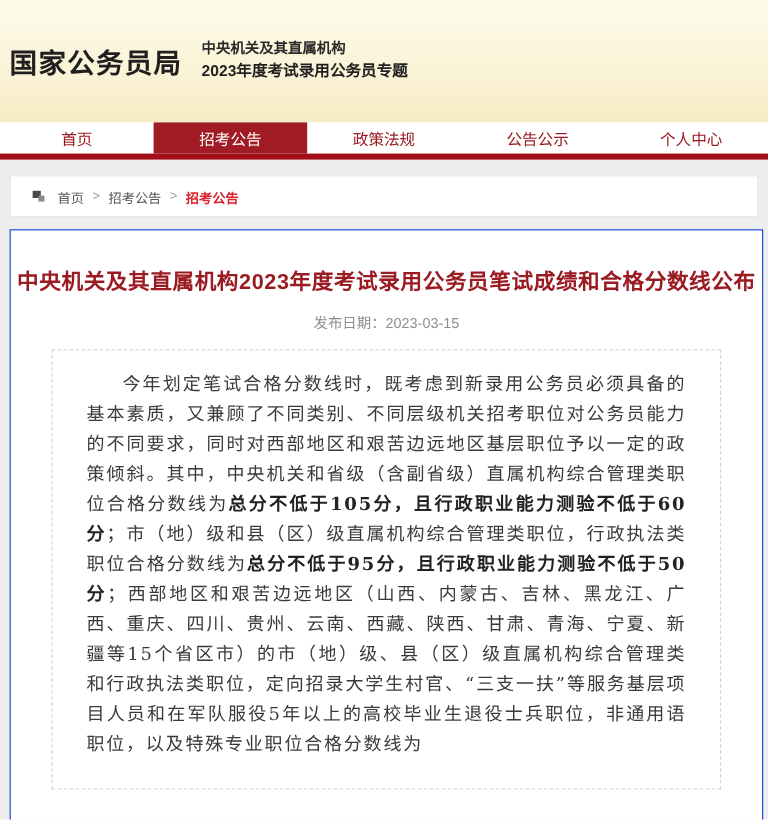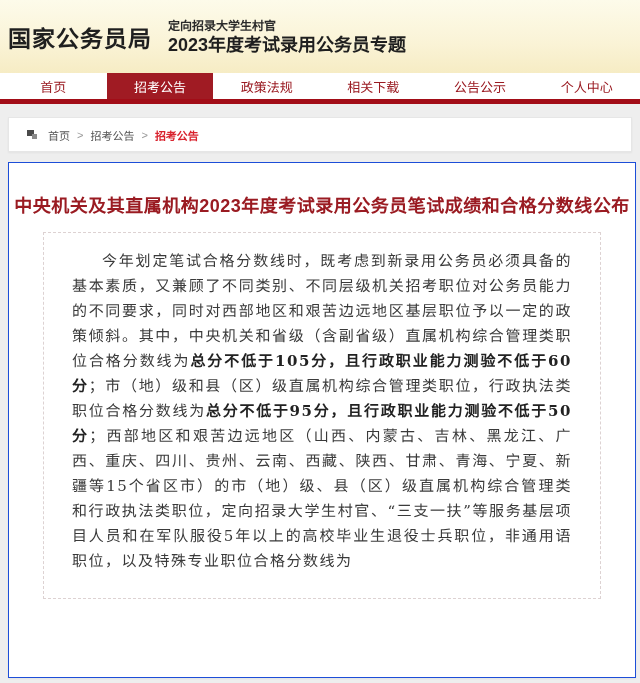--- a/index.html
+++ b/index.html
@@ -5,29 +5,29 @@
   * { margin:0; padding:0; box-sizing:border-box; }
   html,body { width:640px; height:683px; }
   body {
     font-family:"Liberation Sans", sans-serif;
     background:#eeeeee;
     overflow:hidden;
     color:#333;
   }
   
   .site-header {
-    height:73px;
+    height:102px;
     background:linear-gradient(180deg,#fdfbea 0%, #faf3d6 60%, #f6ecc4 100%);
     display:flex; align-items:center;
     padding-left:8px;
   }
   .site-name { font-size:23px; font-weight:bold; color:#1f1f1f; letter-spacing:1px; }
   .site-sub { margin-left:16px; display:flex; flex-direction:column; justify-content:center; }
   .site-sub-line1 { font-size:12px; color:#2a2a2a; font-weight:bold; line-height:16px; }
-  .site-sub-line2 { font-size:18px; color:#1f1f1f; font-weight:bold; line-height:22px; }
+  .site-sub-line2 { font-size:13px; color:#1f1f1f; font-weight:bold; line-height:22px; }
   
   .nav-wrap { background:#ffffff; }
   .nav-tabs { display:flex; height:26px; }
   .nav-tab {
     flex:1 1 0; display:flex; align-items:center; justify-content:center;
     font-size:13px; color:#9a1b22; cursor:pointer; text-decoration:none;
   }
   .nav-tab.active { background:#a01b23; color:#ffffff; }
   .nav-bar { height:5px; background:#a20d17; }
   
@@ -82,31 +82,30 @@
   .article-body p { text-indent:2em; margin-bottom:10px; }
   .article-body p:last-child { margin-bottom:0; }
   .seg-bold { font-weight:bold; color:#222; }
 </style>
 </head>
 <body>
 
 <div class="site-header">
   <div class="site-name">国家公务员局</div>
   <div class="site-sub">
-    <span class="site-sub-line1">定向招录大学生村官</span>
+    <span class="site-sub-line1">中央机关及其直属机构</span>
     <span class="site-sub-line2">2023年度考试录用公务员专题</span>
   </div>
 </div>
 
 <div class="nav-wrap">
   <div class="nav-tabs">
     <a class="nav-tab">首页</a>
     <a class="nav-tab active">招考公告</a>
     <a class="nav-tab">政策法规</a>
-    <a class="nav-tab">相关下载</a>
     <a class="nav-tab">公告公示</a>
     <a class="nav-tab">个人中心</a>
   </div>
   <div class="nav-bar"></div>
 </div>
 
 <div class="crumb-box">
   <span class="crumb-icon">
     <svg width="11" height="11" viewBox="0 0 11 11">
         <rect x="0" y="1" width="7" height="6" fill="#4a4a4a"></rect>
@@ -115,16 +114,19 @@
   </span>
   <a class="crumb-link">首页</a>
   <span class="crumb-sep">&gt;</span>
   <a class="crumb-link">招考公告</a>
   <span class="crumb-sep">&gt;</span>
   <a class="crumb-current">招考公告</a>
 </div>
 
 <div class="content-box">
   <div class="article-title">中央机关及其直属机构2023年度考试录用公务员笔试成绩和合格分数线公布</div>
+  <div class="article-date">
+    <span>发布日期：</span><span>2023-03-15</span>
+  </div>
   <div class="article-body">
     <p><span>今年划定笔试合格分数线时，既考虑到新录用公务员必须具备的基本素质，又兼顾了不同类别、不同层级机关招考职位对公务员能力的不同要求，同时对西部地区和艰苦边远地区基层职位予以一定的政策倾斜。其中，中央机关和省级（含副省级）直属机构综合管理类职位合格分数线为</span><span class="seg-bold">总分不低于105分，且行政职业能力测验不低于60分</span><span>；市（地）级和县（区）级直属机构综合管理类职位，行政执法类职位合格分数线为</span><span class="seg-bold">总分不低于95分，且行政职业能力测验不低于50分</span><span>；西部地区和艰苦边远地区（山西、内蒙古、吉林、黑龙江、广西、重庆、四川、贵州、云南、西藏、陕西、甘肃、青海、宁夏、新疆等15个省区市）的市（地）级、县（区）级直属机构综合管理类和行政执法类职位，定向招录大学生村官、“三支一扶”等服务基层项目人员和在军队服役5年以上的高校毕业生退役士兵职位，非通用语职位，以及特殊专业职位合格分数线为</span></p>
   </div>
 </div>
 
 </body></html>

